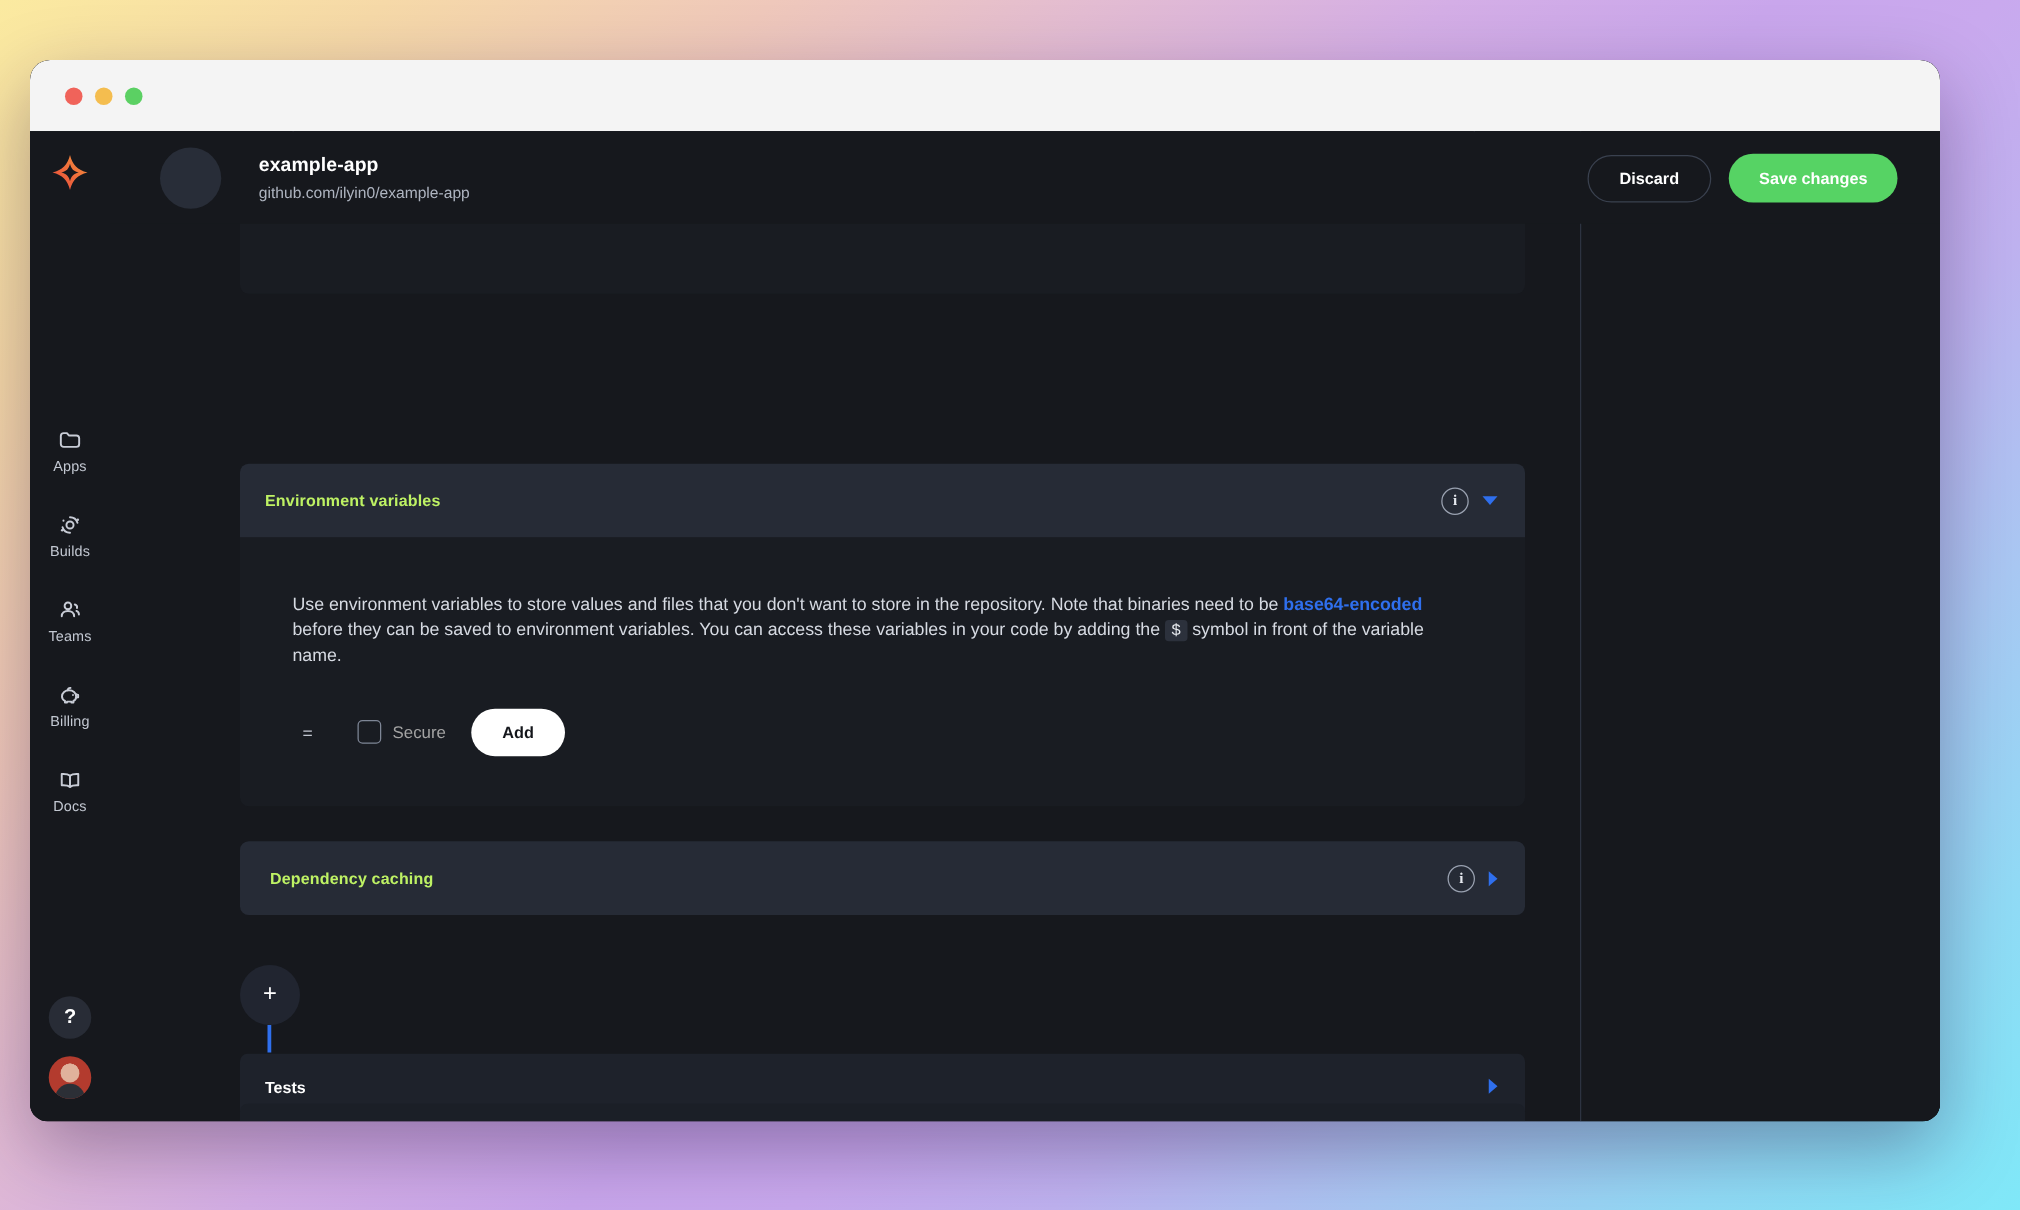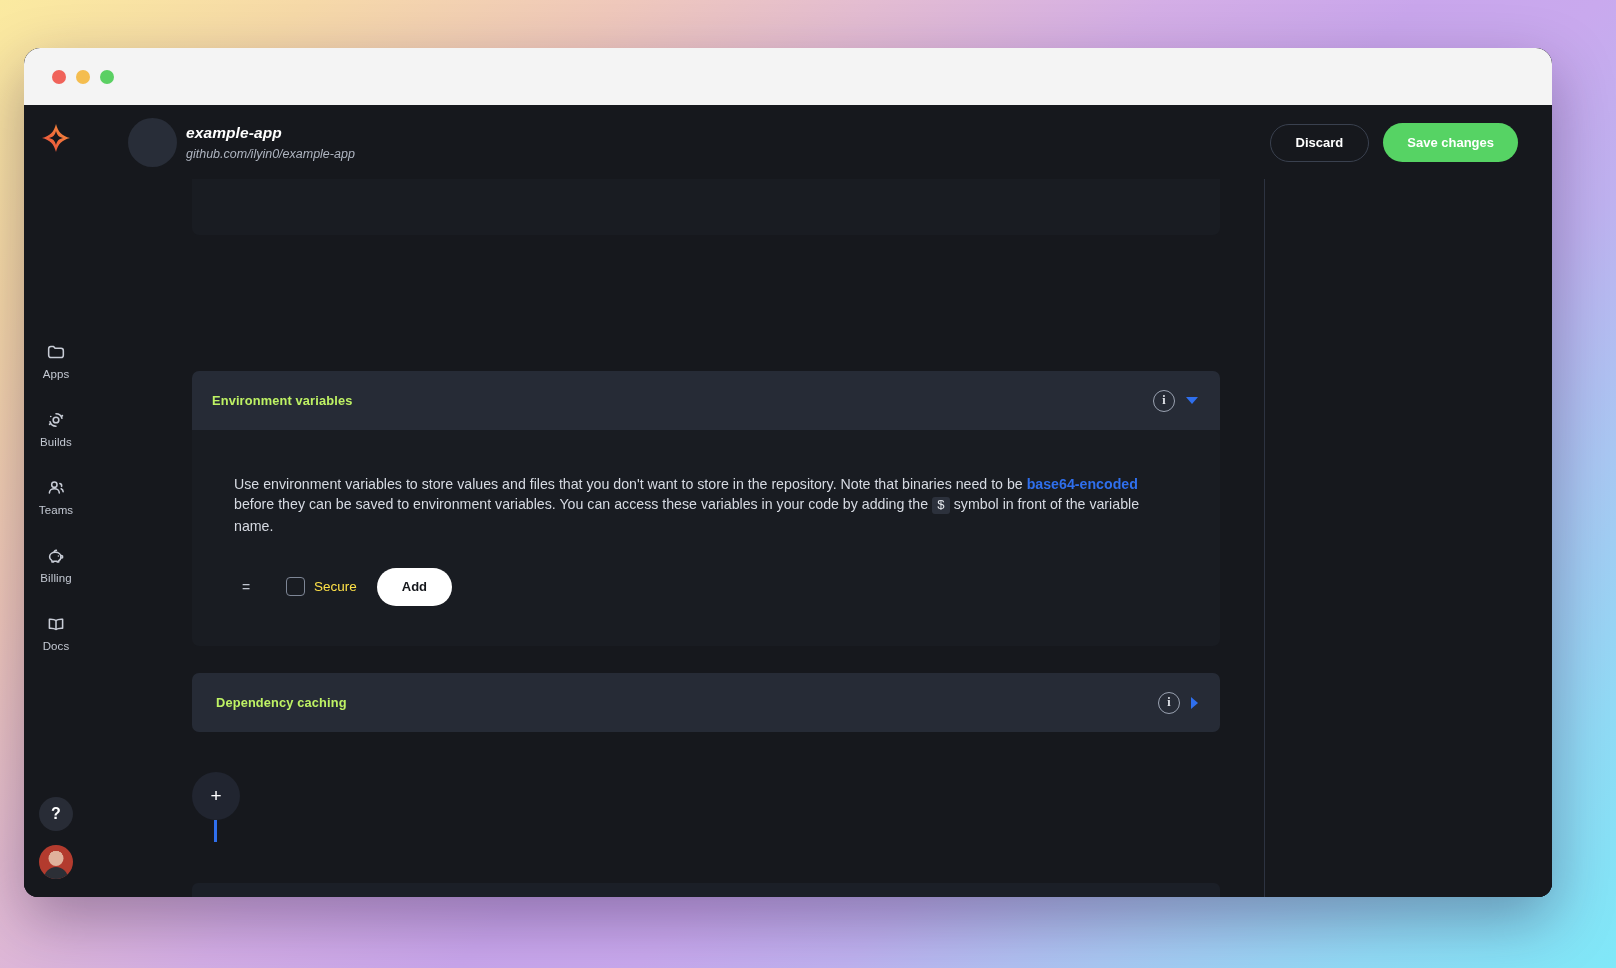--- a/index.html
+++ b/index.html
@@ -164,21 +164,21 @@
     align-items: center;
     padding: 0 34px 0 40px;
     z-index: 30;
   }
   .app-avatar {
     width: 49px; height: 49px;
     border-radius: 50%;
     background: #282d38;
     flex: 0 0 49px;
   }
-  .app-titles { margin-left: 9px; font-style: italic; }
+  .app-titles { margin-left: 30px; }
   .app-name {
     font-size: 15.5px;
     font-weight: bold;
     color: #ffffff;
     letter-spacing: .1px;
   }
   .app-repo {
     margin-top: 5px;
     font-size: 12.5px;
     color: #aeb4c0;
@@ -366,21 +366,21 @@
     gap: 9px;
     margin-left: 28px;
     cursor: pointer;
   }
   .checkbox {
     width: 19px; height: 19px;
     border: 1.6px solid #7e8696;
     border-radius: 4px;
     background: transparent;
   }
-  .secure-label { font-size: 13.5px; color: #fde047; }
+  .secure-label { font-size: 13.5px; color: #a3a3a3; }
   .btn-add {
     margin-left: 20px;
     height: 38px;
     padding: 0 25px;
     border-radius: 19px;
     background: #ffffff;
     border: none;
     color: #14161b;
     font-size: 13px;
     font-weight: bold;
@@ -562,20 +562,26 @@
               <span class="chev chev-right"></span>
             </span>
           </div>
         </div>
 
         <div class="pipeline" style="top:667px;">
           <div class="node-plus">+</div>
           <div class="connector" style="height:22px;"></div>
         </div>
 
+        <div class="section" style="top:738px;">
+          <div class="tests-card">
+            <span class="tests-title">Tests</span>
+            <span class="chev chev-right tests-chev"></span>
+          </div>
+        </div>
 
         <div class="pipeline" style="top:790px;">
           <div class="connector" style="height:23px;"></div>
 
         </div>
 
         <div class="bottom-fade"></div>
       </div>
 
       <div class="divider-v"></div>

